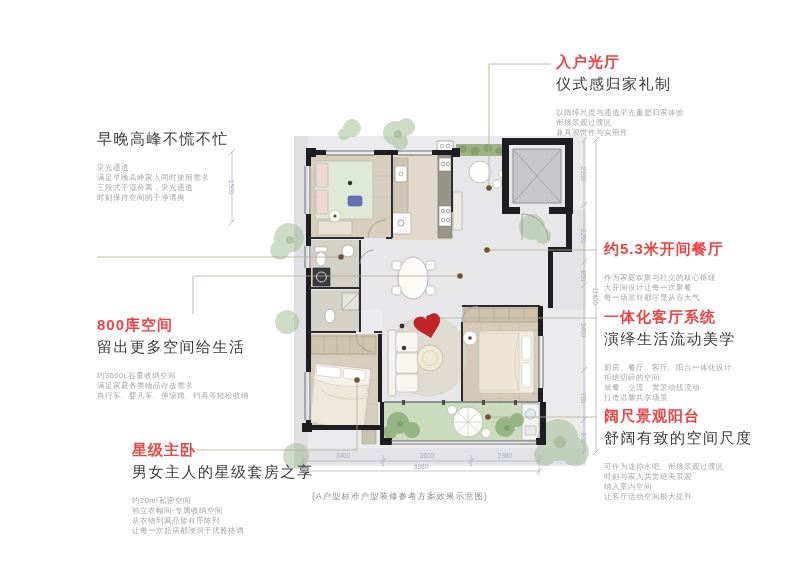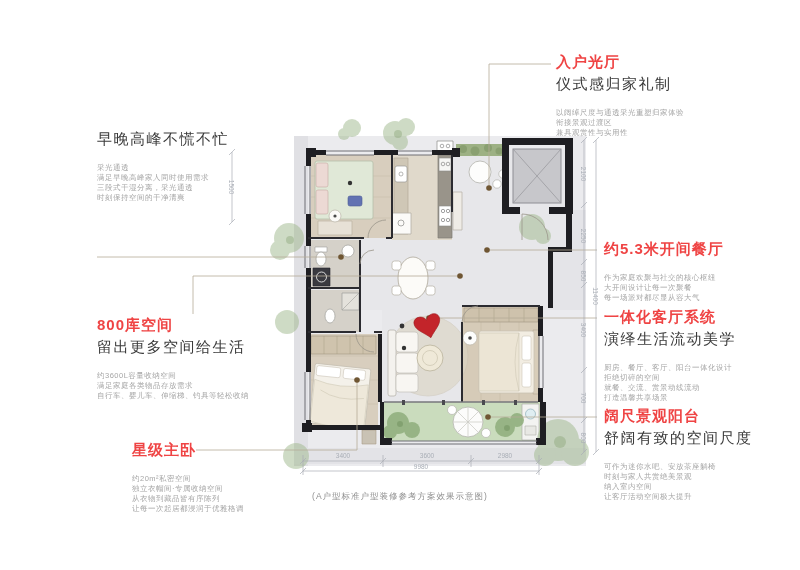--- a/index.html
+++ b/index.html
@@ -388,20 +388,21 @@
   <div class="ann-sub">留出更多空间给生活</div>
   <div class="ann-lines">
     <div>约3600L容量收纳空间</div>
     <div>满足家庭各类物品存放需求</div>
     <div>自行车、婴儿车、伸缩梯、钓具等轻松收纳</div>
   </div>
 </div>
 
 <div class="ann" style="left:132px;top:441px">
   <div class="ann-title">星级主卧</div>
+  <div class="ann-sub">男女主人的星级套房之享</div>
   <div class="ann-lines">
     <div>约20m²私密空间</div>
     <div>独立衣帽间·专属收纳空间</div>
     <div>从衣物到藏品皆有序陈列</div>
     <div>让每一次起居都浸润于优雅格调</div>
   </div>
 </div>
 
 <div class="ann" style="left:604px;top:240px">
   <div class="ann-title">约5.3米开间餐厅</div>
@@ -420,20 +421,20 @@
     <div>拒绝切碎的空间</div>
     <div>就餐、交流、赏景动线流动</div>
     <div>打造温馨共享场景</div>
   </div>
 </div>
 
 <div class="ann" style="left:604px;top:407px">
   <div class="ann-title">阔尺景观阳台</div>
   <div class="ann-sub">舒阔有致的空间尺度</div>
   <div class="ann-lines">
-    <div>可作为迷你水吧、安放茶座躺椅</div>
+    <div>可作为迷你水吧、衔接景观过渡区</div>
     <div>时刻与家人共赏绝美景观</div>
     <div>纳入室内空间</div>
     <div>让客厅活动空间极大提升</div>
   </div>
 </div>
 
 <div id="caption">(A户型标准户型装修参考方案效果示意图)</div>
 
 </body></html>

